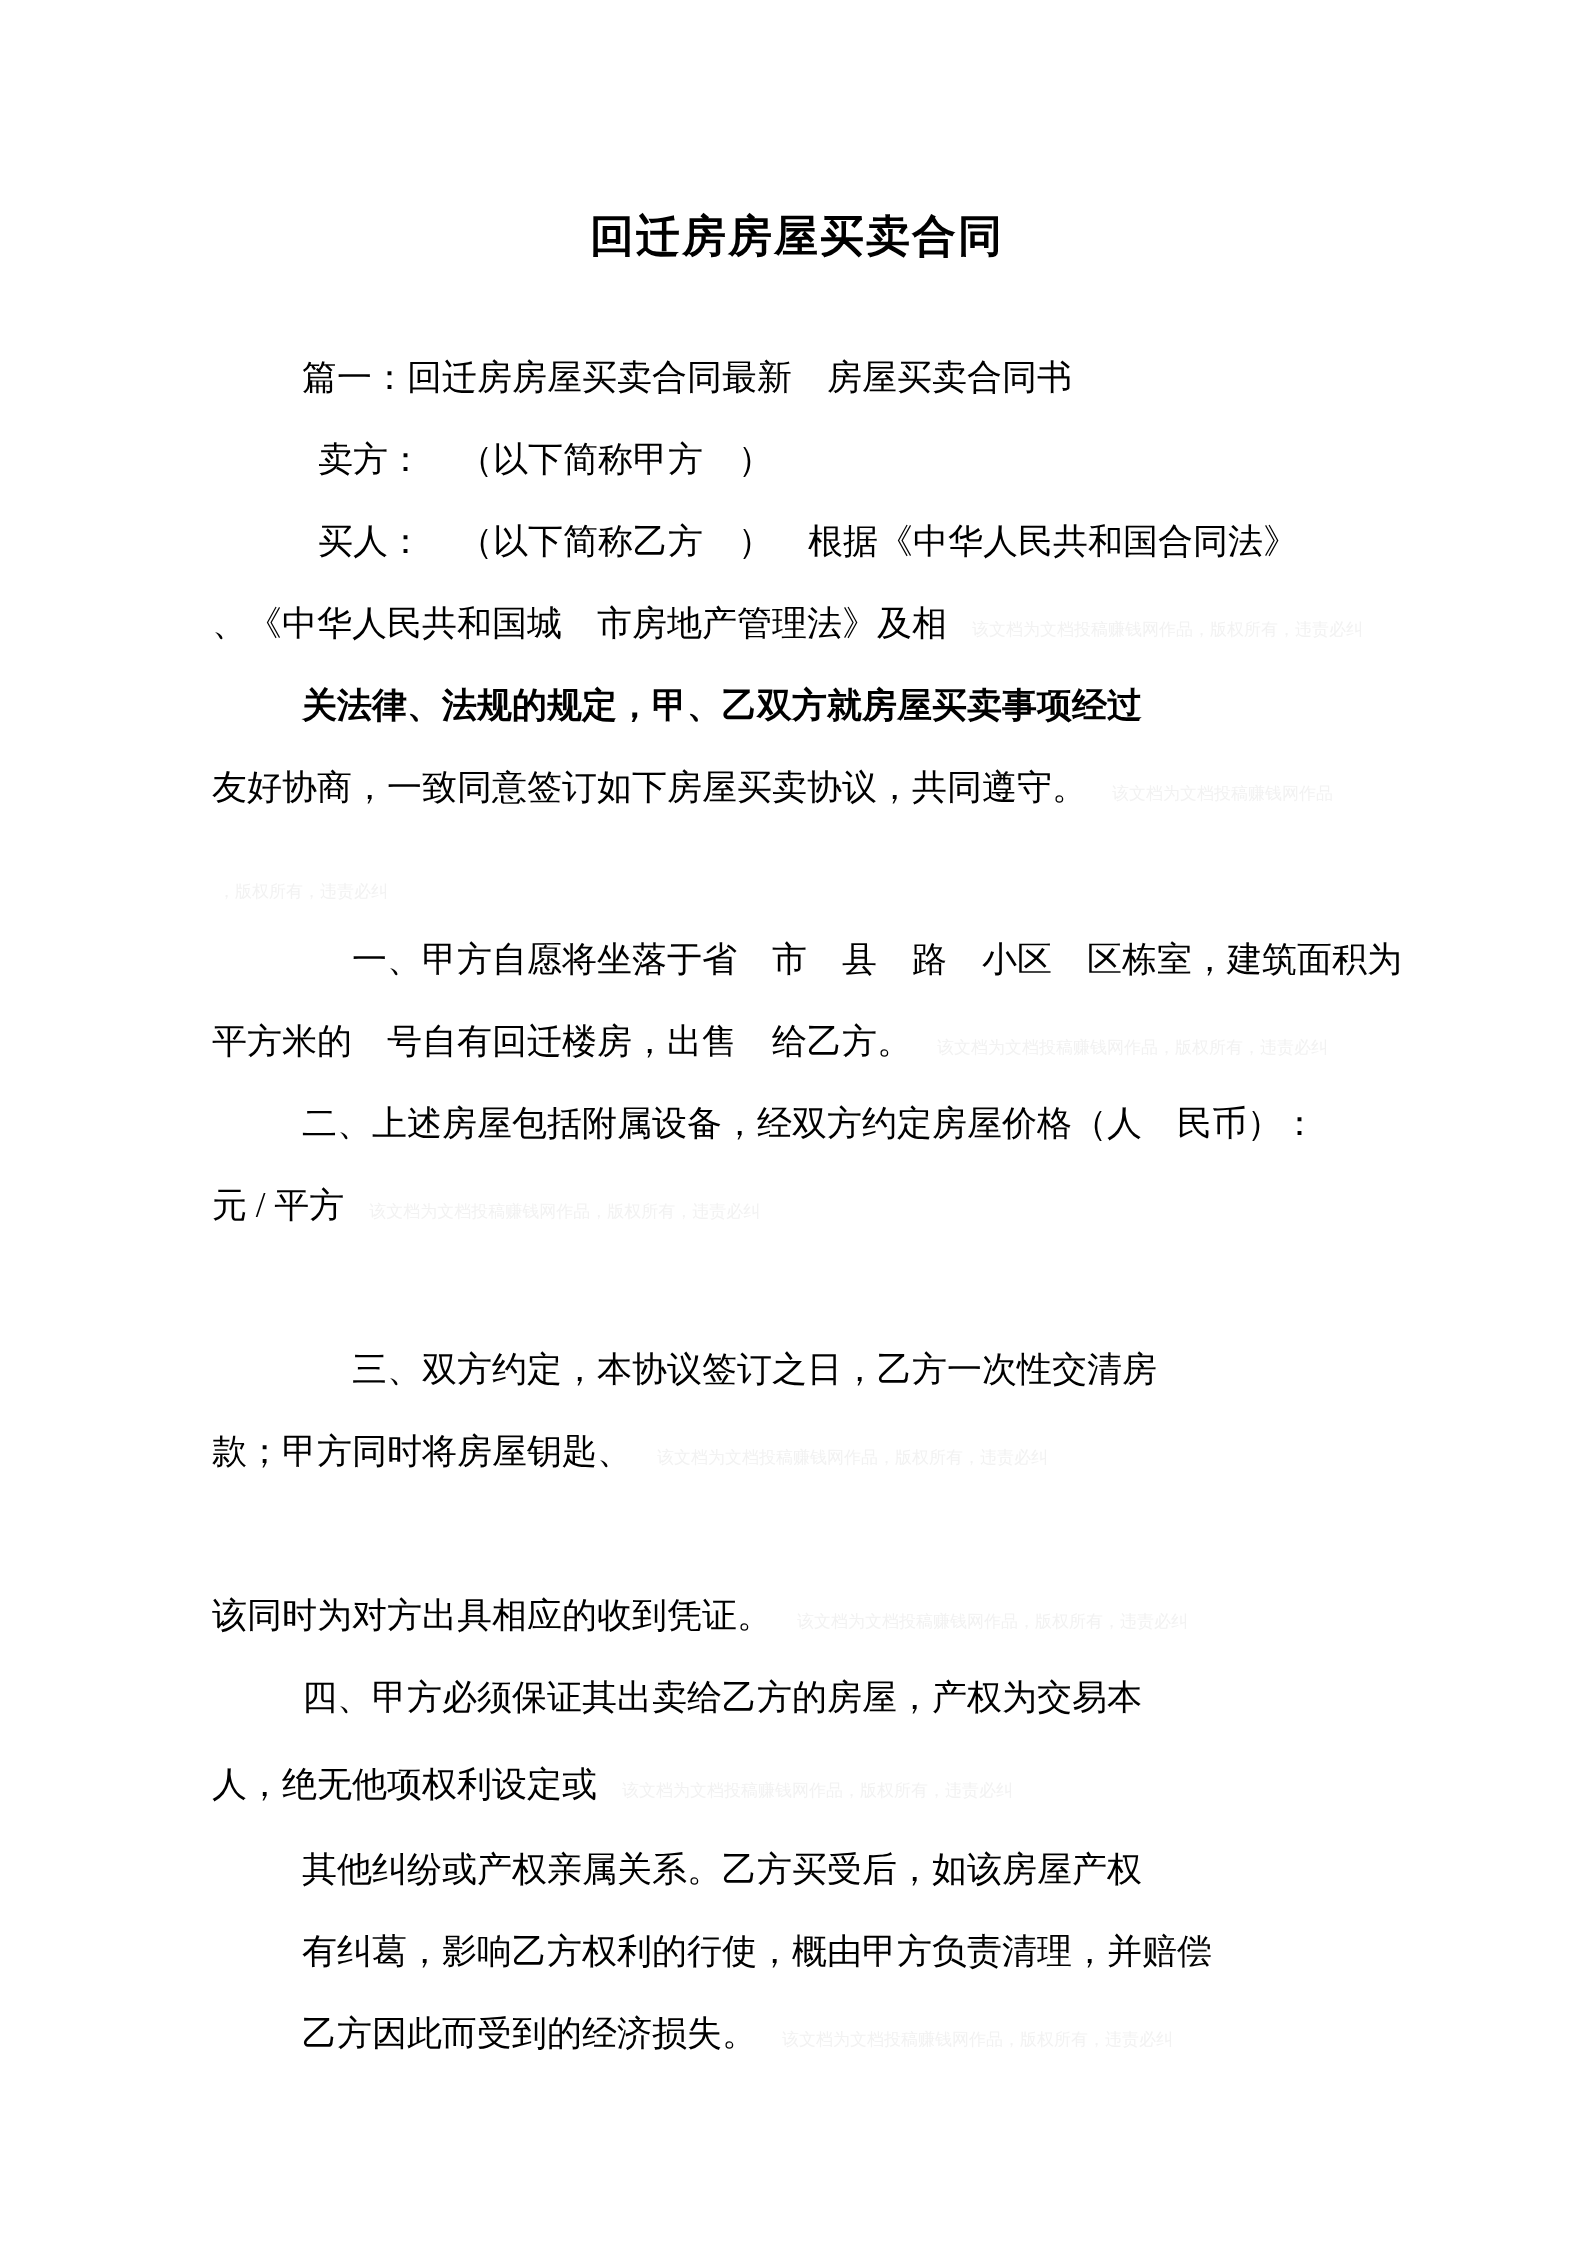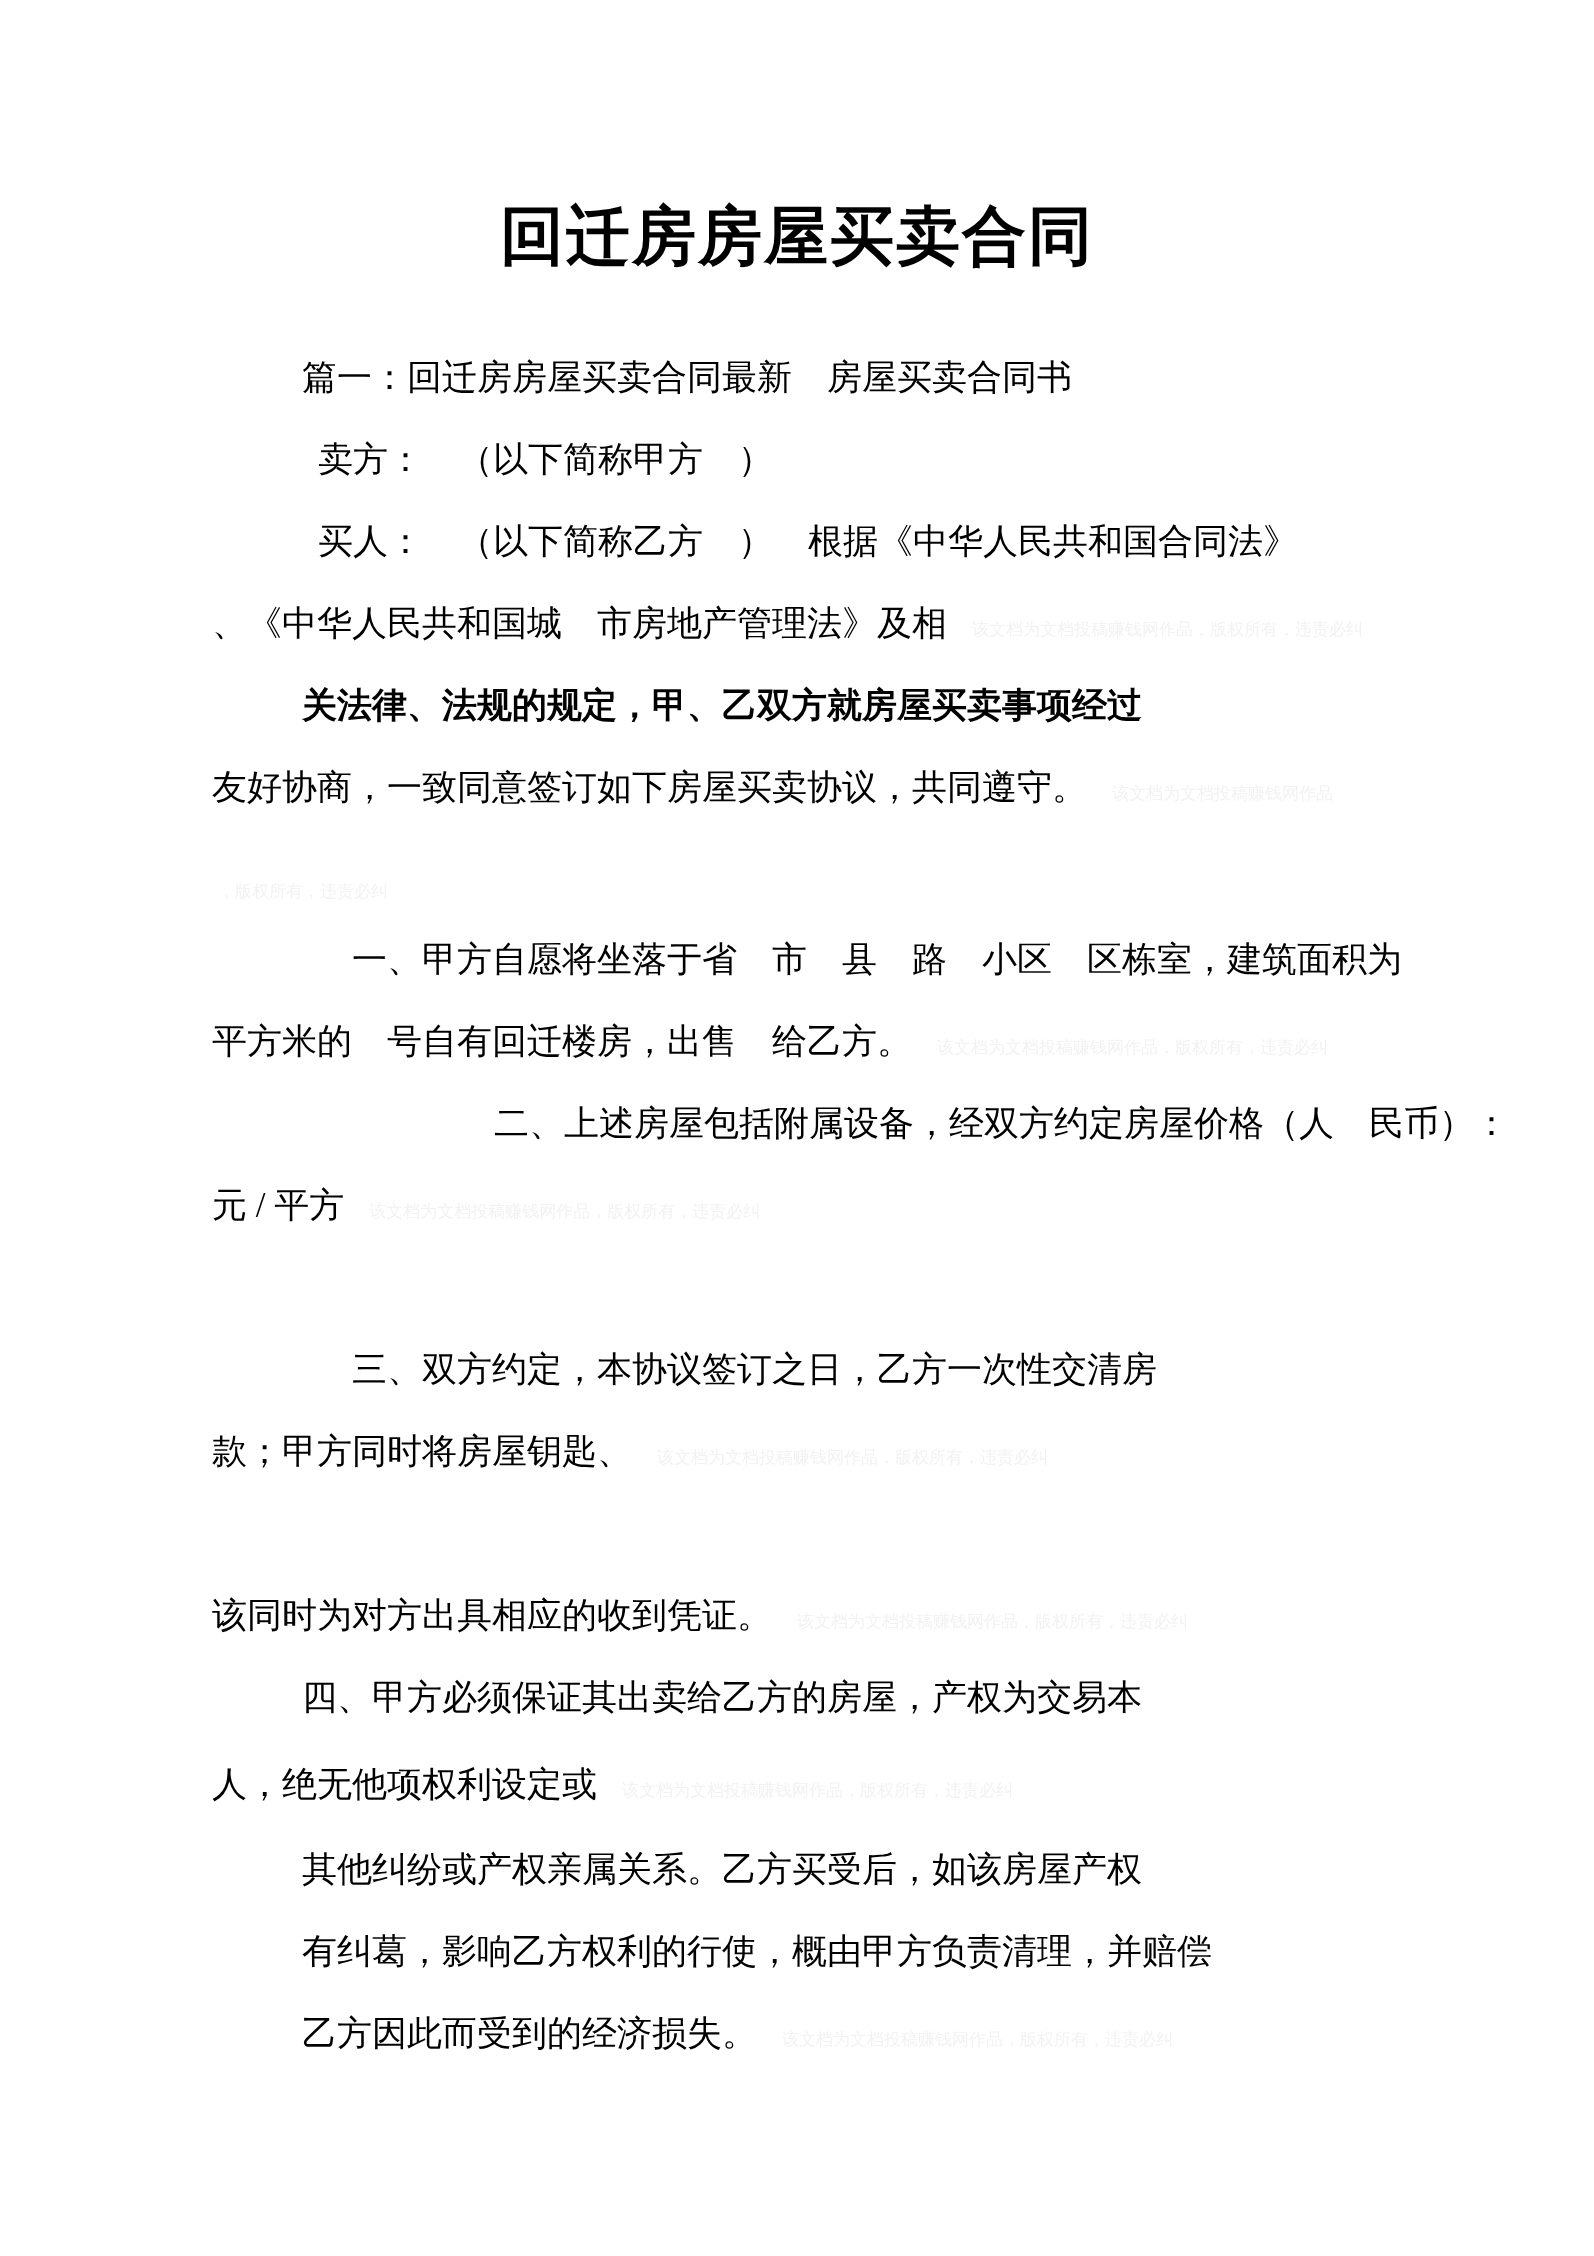--- a/index.html
+++ b/index.html
@@ -14,21 +14,21 @@
   }
   .doc-title {
     position: absolute;
     top: 198px;
     left: 0;
     width: 100%;
     margin: 0;
     text-align: center;
     font-family: "Liberation Sans", "DejaVu Sans", sans-serif;
     font-weight: bold;
-    font-size: 64px;
+    font-size: 44px;
     line-height: 76px;
     letter-spacing: 2px;
     color: #000000;
   }
   .line {
     position: absolute;
     left: 212px;
     right: 60px;
     font-size: 35px;
     line-height: 44px;
@@ -47,21 +47,21 @@
     margin-left: 25px;
     white-space: pre-wrap;
     vertical-align: baseline;
   }
   .wm-only { line-height: 24px; }
   .wm-only .wm { margin-left: 6px; }
   
   .t0  { top: 326px; }  .t1  { top: 408px; }  .t2  { top: 490px; }
   .t3  { top: 572px; }  .t4  { top: 654px; font-weight: bold; }  .t5  { top: 736px; }
   .t6  { top: 840px; }  .t7  { top: 908px; }  .t8  { top: 990px; }
-  .t9  { top: 1072px; text-align: right; } .t10 { top: 1154px; } .t11 { top: 1236px; }
+  .t9  { top: 1072px; } .t10 { top: 1154px; } .t11 { top: 1236px; }
   .t12 { top: 1318px; } .t13 { top: 1400px; } .t14 { top: 1482px; }
   .t15 { top: 1564px; } .t16 { top: 1646px; } .t17 { top: 1733px; }
   .t18 { top: 1818px; } .t19 { top: 1900px; } .t20 { top: 1982px; }
 </style>
 </head>
 <body>
 
 <div class="page">
 
   <h1 class="doc-title">回迁房房屋买卖合同</h1>

